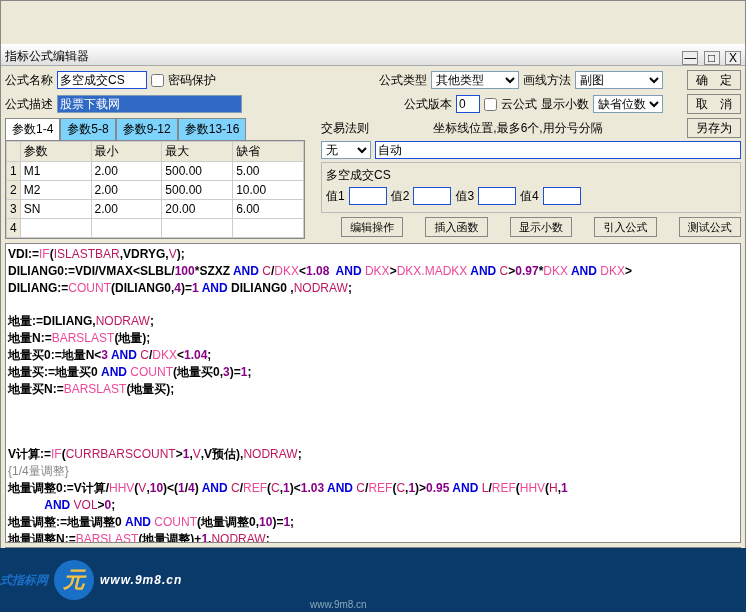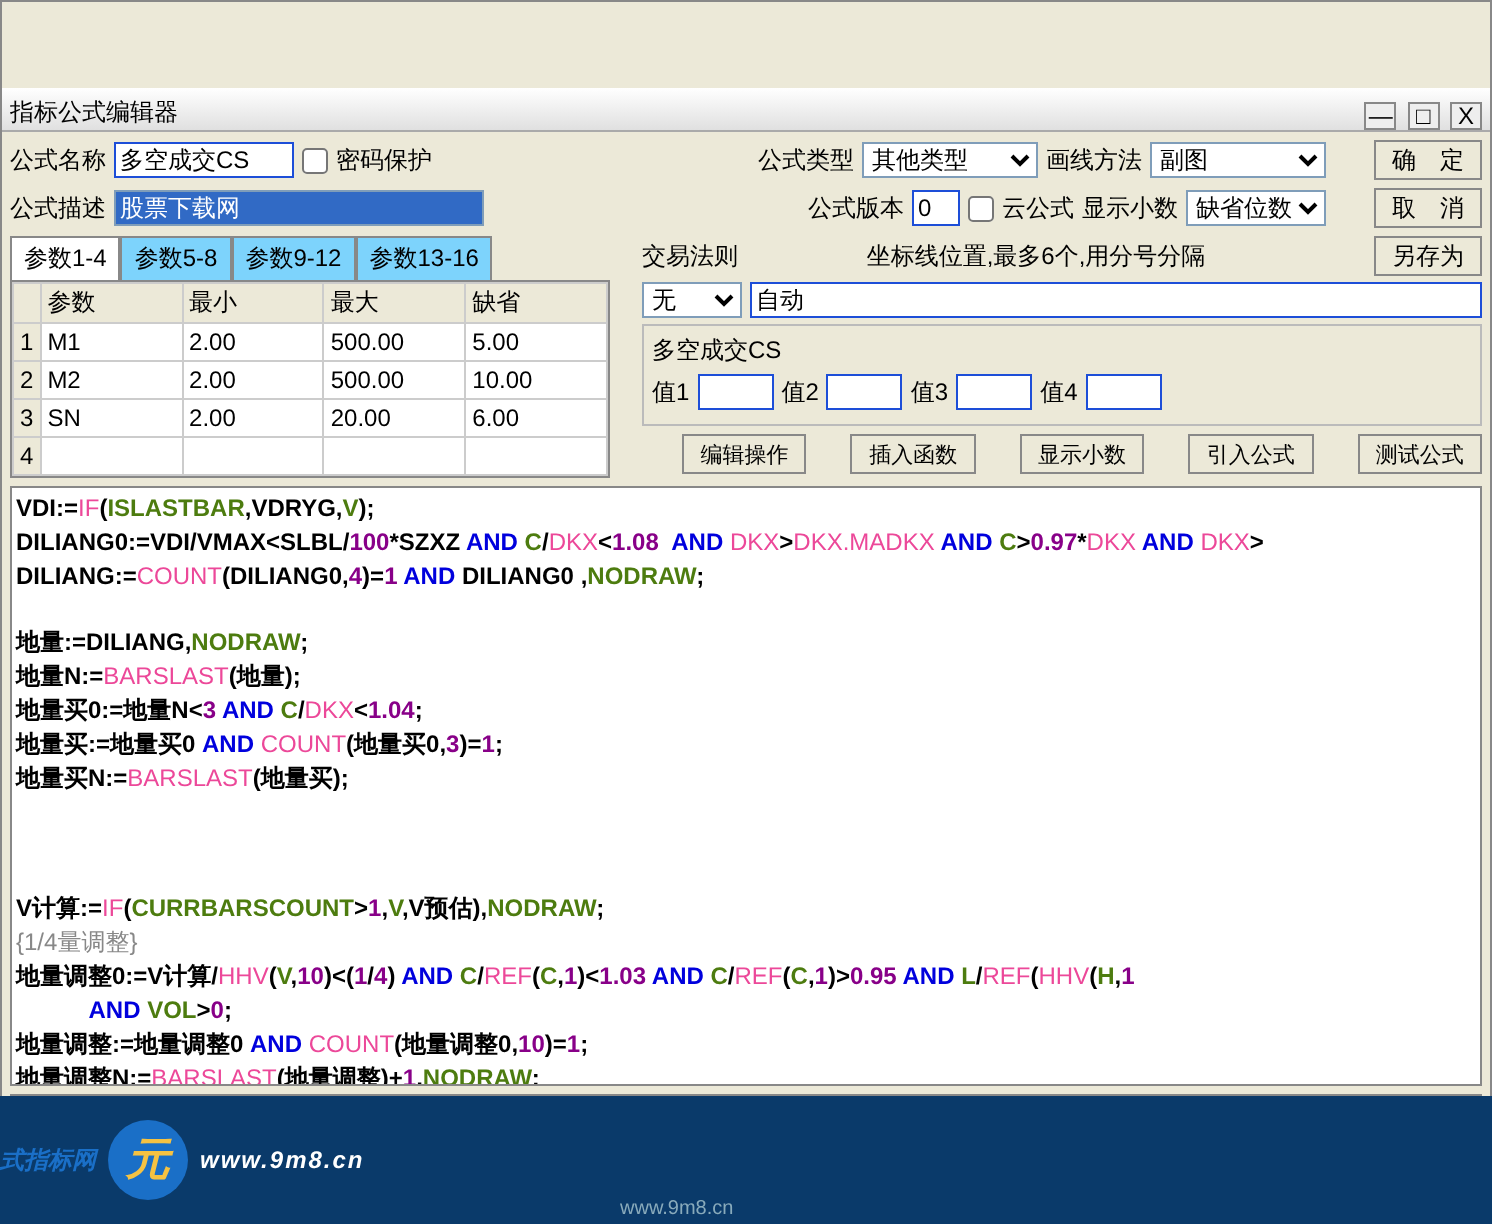--- a/index.html
+++ b/index.html
@@ -27,21 +27,21 @@
 .paramgrid th { background: #ece9d8; font-weight: normal; }
 .paramgrid td input { border: none; width: 100%; height: 16px; }
 .rightblock { flex: 1; }
 .fieldrow { display: flex; align-items: center; gap: 4px; margin-bottom: 3px; }
 .grp { border: 1px solid #bbb; padding: 4px; }
 .btnrow { display: flex; gap: 2px; margin-top: 4px; }
 .btnrow .btn { flex: 1; padding: 0 3px; font-size: 11px; }
 .codearea { margin: 4px; border: 1px solid #888; background: #fff; height: 300px; overflow: auto; padding: 2px; font-family: "Courier New", monospace; font-size: 12px; line-height: 16px; white-space: pre; }
 .codearea .kw-black { color: #000; font-weight: bold; }
 .codearea .kw-red { color: #ec4899; font-weight: normal; }
-.codearea .kw-green { color: #4d7c0f; font-weight: bold; }
+.codearea .kw-green { color: #be185d; font-weight: normal; }
 .codearea .kw-blue { color: #00d; font-weight: bold; }
 .codearea .kw-purple { color: #808; font-weight: bold; }
 .codearea .kw-gray { color: #888; }
 .status { margin: 0 4px; background:#fff; border:1px solid #888; height:16px; padding:0 2px; display:flex; }
 .status span:first-child { flex:1; }
 .watermark { position: absolute; bottom: 0; left: 0; right: 0; height: 64px; background: #0a3a6a; display: flex; align-items: center; color: #fff; font-size: 42px; font-weight: bold; font-style: italic; overflow: hidden; }
 .watermark .l { color:#1a6fc7; }
 .watermark .circ { width:40px; height:40px; background:#1a6fc7; border-radius:50%; margin:0 6px; display:flex; align-items:center; justify-content:center; color:#f5c242; font-size:22px; }
 .watermark .r { color:#fff; font-family:Arial; letter-spacing:1px; }
 .watermark .sm { font-size:10px; color:#8ab; position:absolute; bottom:2px; left:310px; font-style:normal; font-weight:normal; }

